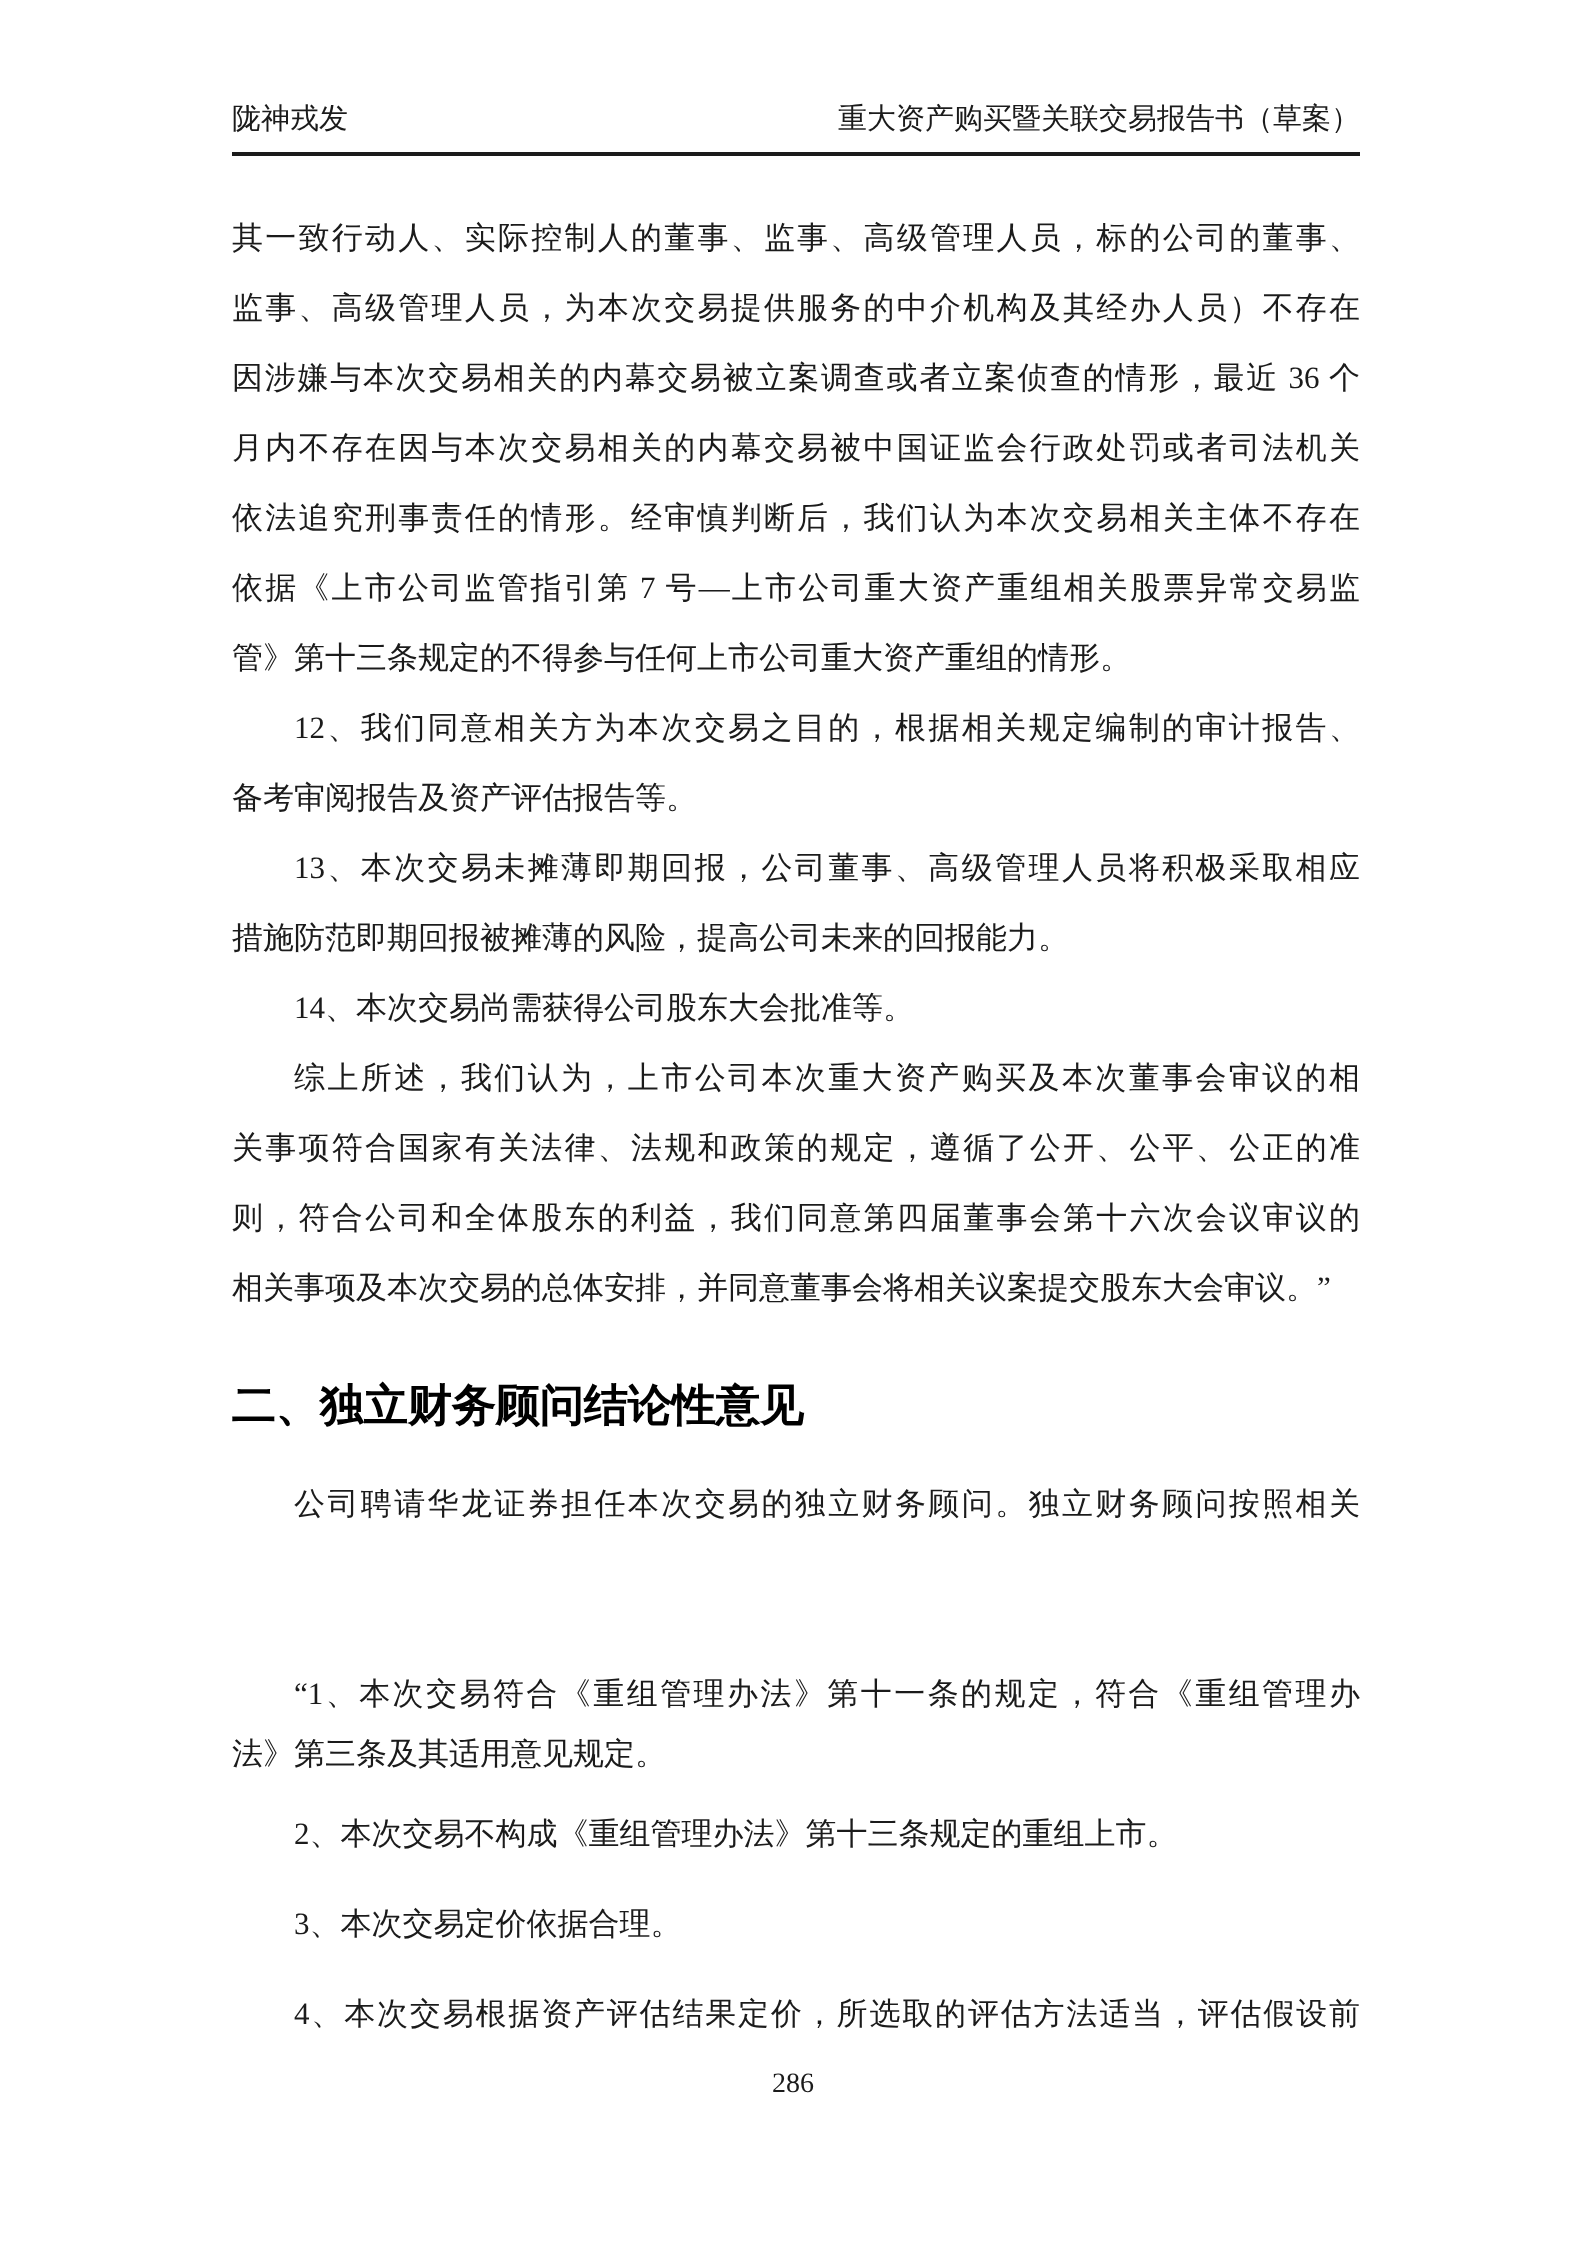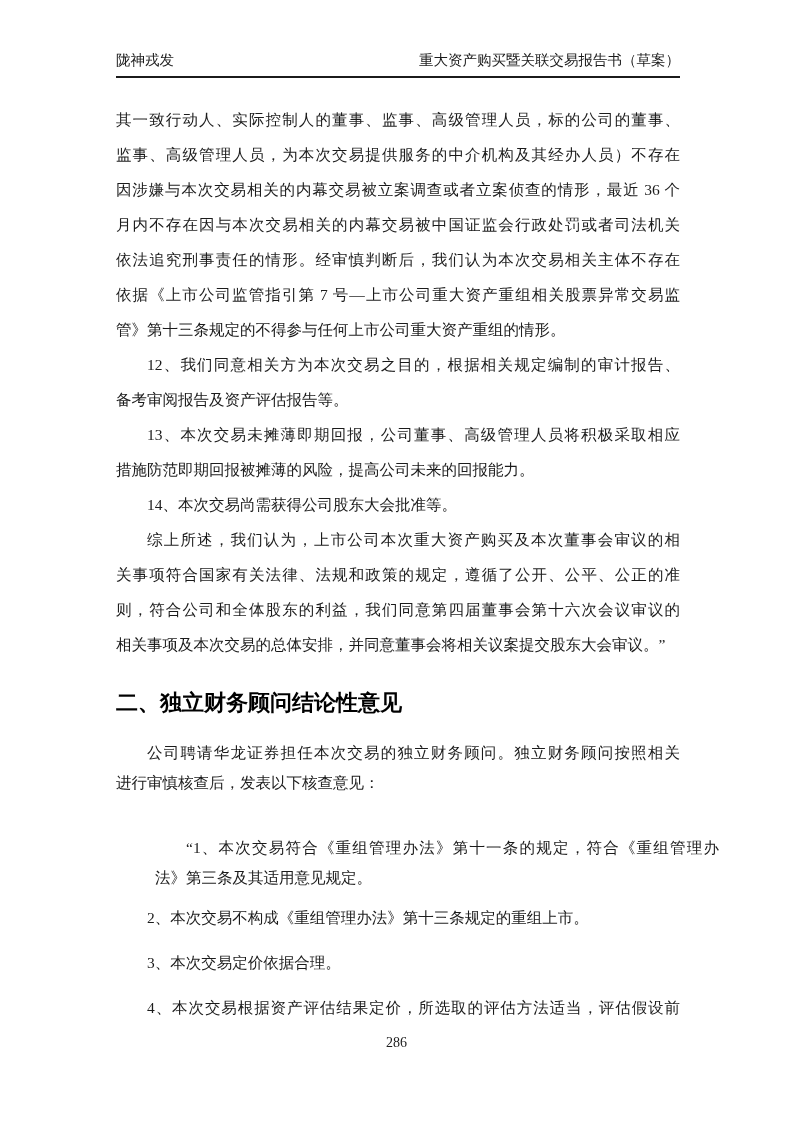--- a/index.html
+++ b/index.html
@@ -36,21 +36,21 @@
   .pos-p3{top:487px;}
   .pos-p4{top:522px;}
   .heading{
     position:absolute;left:116px;top:688px;width:564px;
     font-family:"Liberation Sans","DejaVu Sans",sans-serif;
     font-weight:bold;
     font-size:22px;line-height:30px;
     color:#000000;
   }
   .pos-p5{top:738px;}
-  .pos-p6{top:833px;margin-left:39px;}
+  .pos-p6{top:833px;}
   .pos-p7{top:903px;}
   .pos-p8{top:948px;}
   .pos-p9{top:993px;}
   .footer{
     position:absolute;left:0;top:1034px;width:793px;
     text-align:center;
     font-size:14px;line-height:18px;
   }
 </style>
 </head>
@@ -91,21 +91,20 @@
       <div class="line">综上所述，我们认为，上市公司本次重大资产购买及本次董事会审议的相</div>
       <div class="line">关事项符合国家有关法律、法规和政策的规定，遵循了公开、公平、公正的准</div>
       <div class="line">则，符合公司和全体股东的利益，我们同意第四届董事会第十六次会议审议的</div>
       <div class="line last">相关事项及本次交易的总体安排，并同意董事会将相关议案提交股东大会审议。”</div>
     </div>
 
   <div class="heading">二、独立财务顾问结论性意见</div>
 
   <div class="para s2 pos-p5 indent">
       <div class="line">公司聘请华龙证券担任本次交易的独立财务顾问。独立财务顾问按照相关</div>
-      <div class="line last">进行审慎核查后，发表以下核查意见：</div>
     </div>
 
   <div class="para s2 pos-p6 indent">
       <div class="line">“1、本次交易符合《重组管理办法》第十一条的规定，符合《重组管理办</div>
       <div class="line last">法》第三条及其适用意见规定。</div>
     </div>
 
   <div class="para s2 pos-p7 indent">
       <div class="line last">2、本次交易不构成《重组管理办法》第十三条规定的重组上市。</div>
     </div>

